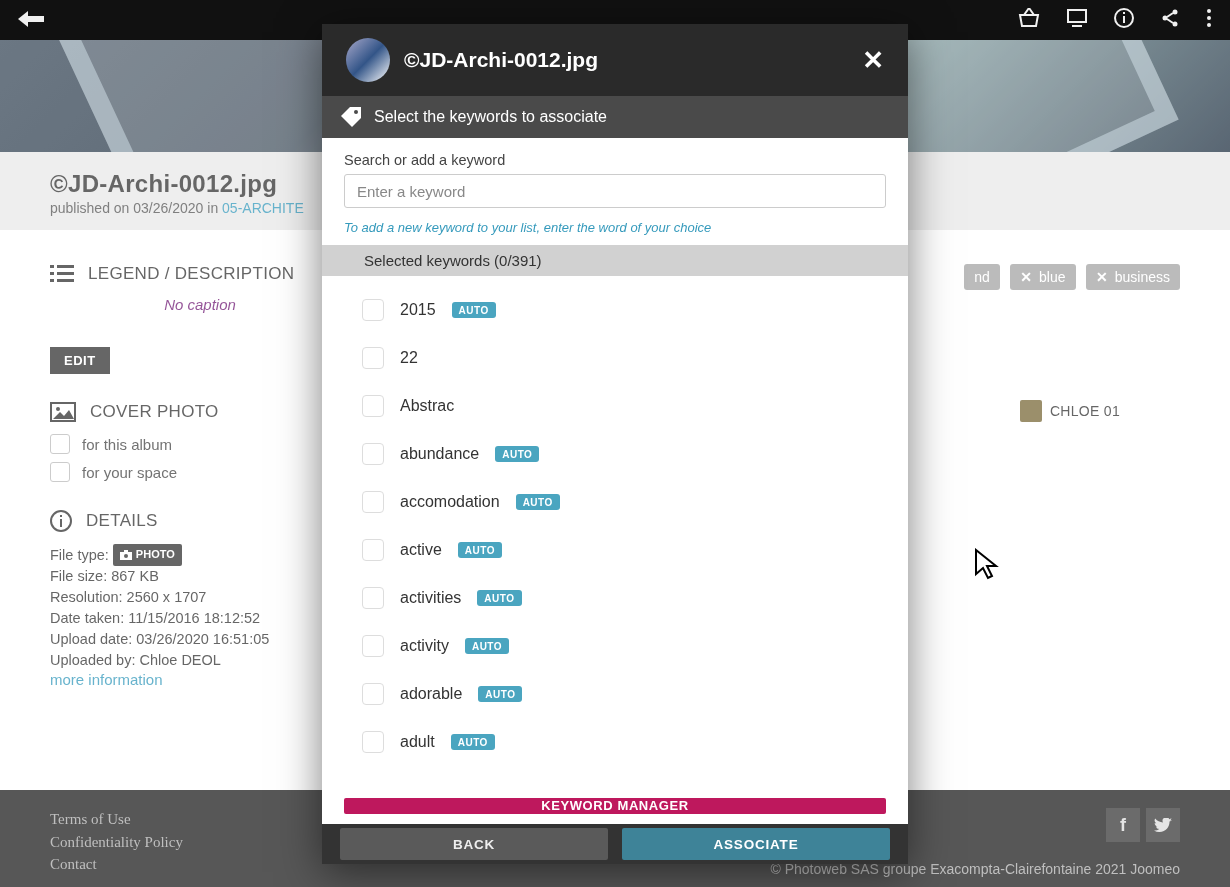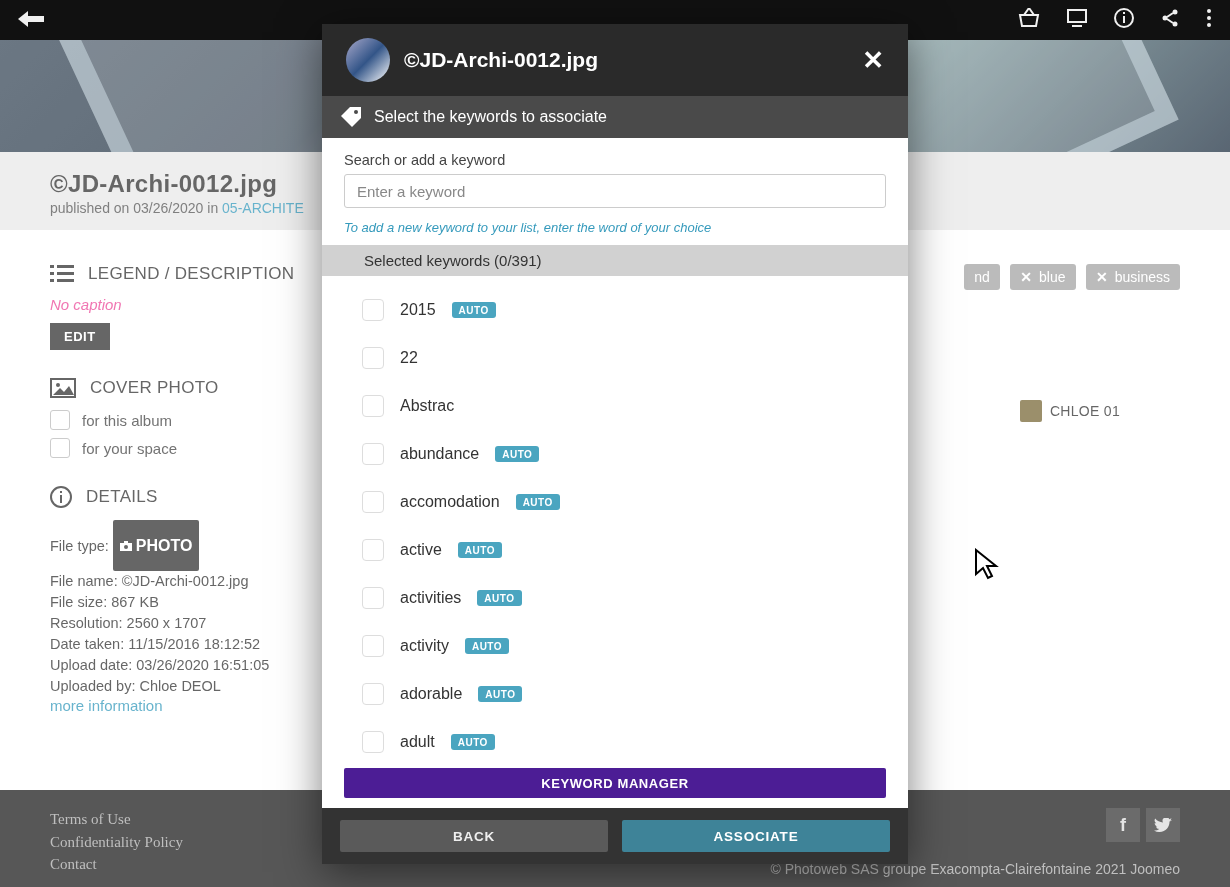--- a/index.html
+++ b/index.html
@@ -52,32 +52,32 @@
       gap: 60px;
       height: 560px;
     }
     .left-col { width: 300px; flex-shrink: 0; }
     .right-col { flex: 1; }
     .section-head {
       display: flex; align-items: center; gap: 14px;
       font-size: 17px; font-weight: 400; color: #333; letter-spacing: .3px;
       margin-bottom: 12px;
     }
-    .nocaption { font-style: italic; color: #ec4899; font-size: 15px; margin-bottom: 10px; }
+    .nocaption { font-style: italic; color: #701a75; font-size: 15px; margin-bottom: 10px; text-align: center; }
     .edit-btn {
       background: #333; color: #fff; border: none; padding: 6px 14px;
-      font-size: 13px; font-weight: 600; letter-spacing: .5px; cursor: pointer;
+      font-size: 13px; font-weight: 600; letter-spacing: .5px; cursor: pointer; margin-top: 24px;
     }
     .cover-section { margin-top: 28px; }
     .chk-row { display: flex; align-items: center; gap: 12px; margin: 8px 0; font-size: 15px; color: #444; }
     .chk { width: 20px; height: 20px; border: 1px solid #bbb; border-radius: 3px; background: #fff; cursor: pointer; }
     .details-section { margin-top: 28px; }
     .details-section .section-head svg { width: 22px; height: 22px; }
     .det-line { font-size: 14.5px; color: #333; line-height: 1.45; }
-    .det-line .badge { background: #333; color: #fff; font-size: 16px; font-weight: 700; padding: 14px 7px; border-radius: 2px; display: inline-flex; align-items: center; gap: 4px; }
+    .det-line .badge { background: #333; color: #fff; font-size: 11px; font-weight: 700; padding: 3px 7px; border-radius: 2px; display: inline-flex; align-items: center; gap: 4px; }
     .moreinfo { color: #359abc; font-size: 15px; cursor: pointer; }
     
     .tag-chip { background: #a5a5a5; color: #fff; padding: 5px 10px; border-radius: 3px; font-size: 14px; display: inline-flex; align-items: center; gap: 7px; margin-left: 6px; }
     .tag-chip .x { font-weight: 700; }
     .right-peek-tags { text-align: right; }
     .author-row { display: flex; align-items: center; gap: 8px; margin-top: 110px; font-size: 14px; color: #333; letter-spacing: .3px; justify-content: flex-end; padding-right: 60px; }
     .author-thumb { width: 22px; height: 22px; background: #7a6a3a; border-radius: 2px; }
     
     .footer {
       background: #1f1f1f; color: #aaa;
@@ -133,26 +133,26 @@
     }
     .kw-row { display: flex; align-items: center; gap: 16px; padding: 13px 0; }
     .kw-row .chk { width: 22px; height: 22px; border: 1px solid #ddd; border-radius: 4px; }
     .kw-row .kw-label { font-size: 16px; color: #333; }
     .auto-badge {
       background: #4aa5c0; color: #fff; font-size: 10px; font-weight: 700;
       padding: 2.5px 7px; border-radius: 3px; letter-spacing: .5px;
     }
     .kw-mgr-band { background: #fff; padding: 10px 22px; }
     .kw-mgr-btn {
-      width: 100%; background: #4c1d95; color: #fff; border: none;
-      height: 30px; font-size: 13px; font-weight: 700; letter-spacing: .6px; cursor: pointer;
+      width: 100%; background: #be185d; color: #fff; border: none;
+      height: 16px; font-size: 13px; font-weight: 700; letter-spacing: .6px; cursor: pointer;
       border-radius: 2px;
     }
     .modal-footer {
-      background: #333; padding: 12px 18px; display: flex; gap: 14px;
+      background: #333; padding: 4px 18px; display: flex; gap: 14px;
     }
     .btn-back, .btn-assoc {
       flex: 1; height: 32px; border: none; font-size: 13.5px; font-weight: 700;
       letter-spacing: .8px; cursor: pointer; border-radius: 2px;
     }
     .btn-back { background: #5a5a5a; color: #eee; }
     .btn-assoc { background: #3e8398; color: #fff; }
     
     .kw-list::-webkit-scrollbar { width: 14px; }
     .kw-list::-webkit-scrollbar-track { background: #f2f2f2; }
@@ -266,21 +266,20 @@
       <div class="det-line">
         <span>File type: </span><span class="badge">
             <svg width="12" height="10" viewBox="0 0 12 10">
               <rect x="0" y="2" width="12" height="8" fill="#fff"></rect>
               <rect x="4" y="0" width="4" height="3" fill="#fff"></rect>
               <circle cx="6" cy="6" r="2" fill="#333"></circle>
             </svg>
             <span>PHOTO</span>
           </span>
       </div>
-      <div class="det-line">File name: ©JD-Archi-0012.jpg</div>
       <div class="det-line">File size: 867 KB</div>
       <div class="det-line">Resolution: 2560 x 1707</div>
       <div class="det-line">Date taken: 11/15/2016 18:12:52</div>
       <div class="det-line">Upload date: 03/26/2020 16:51:05</div>
       <div class="det-line">Uploaded by: Chloe DEOL</div>
       <div class="moreinfo">more information</div>
     </div>
   </div>
 
   <div class="right-col">

